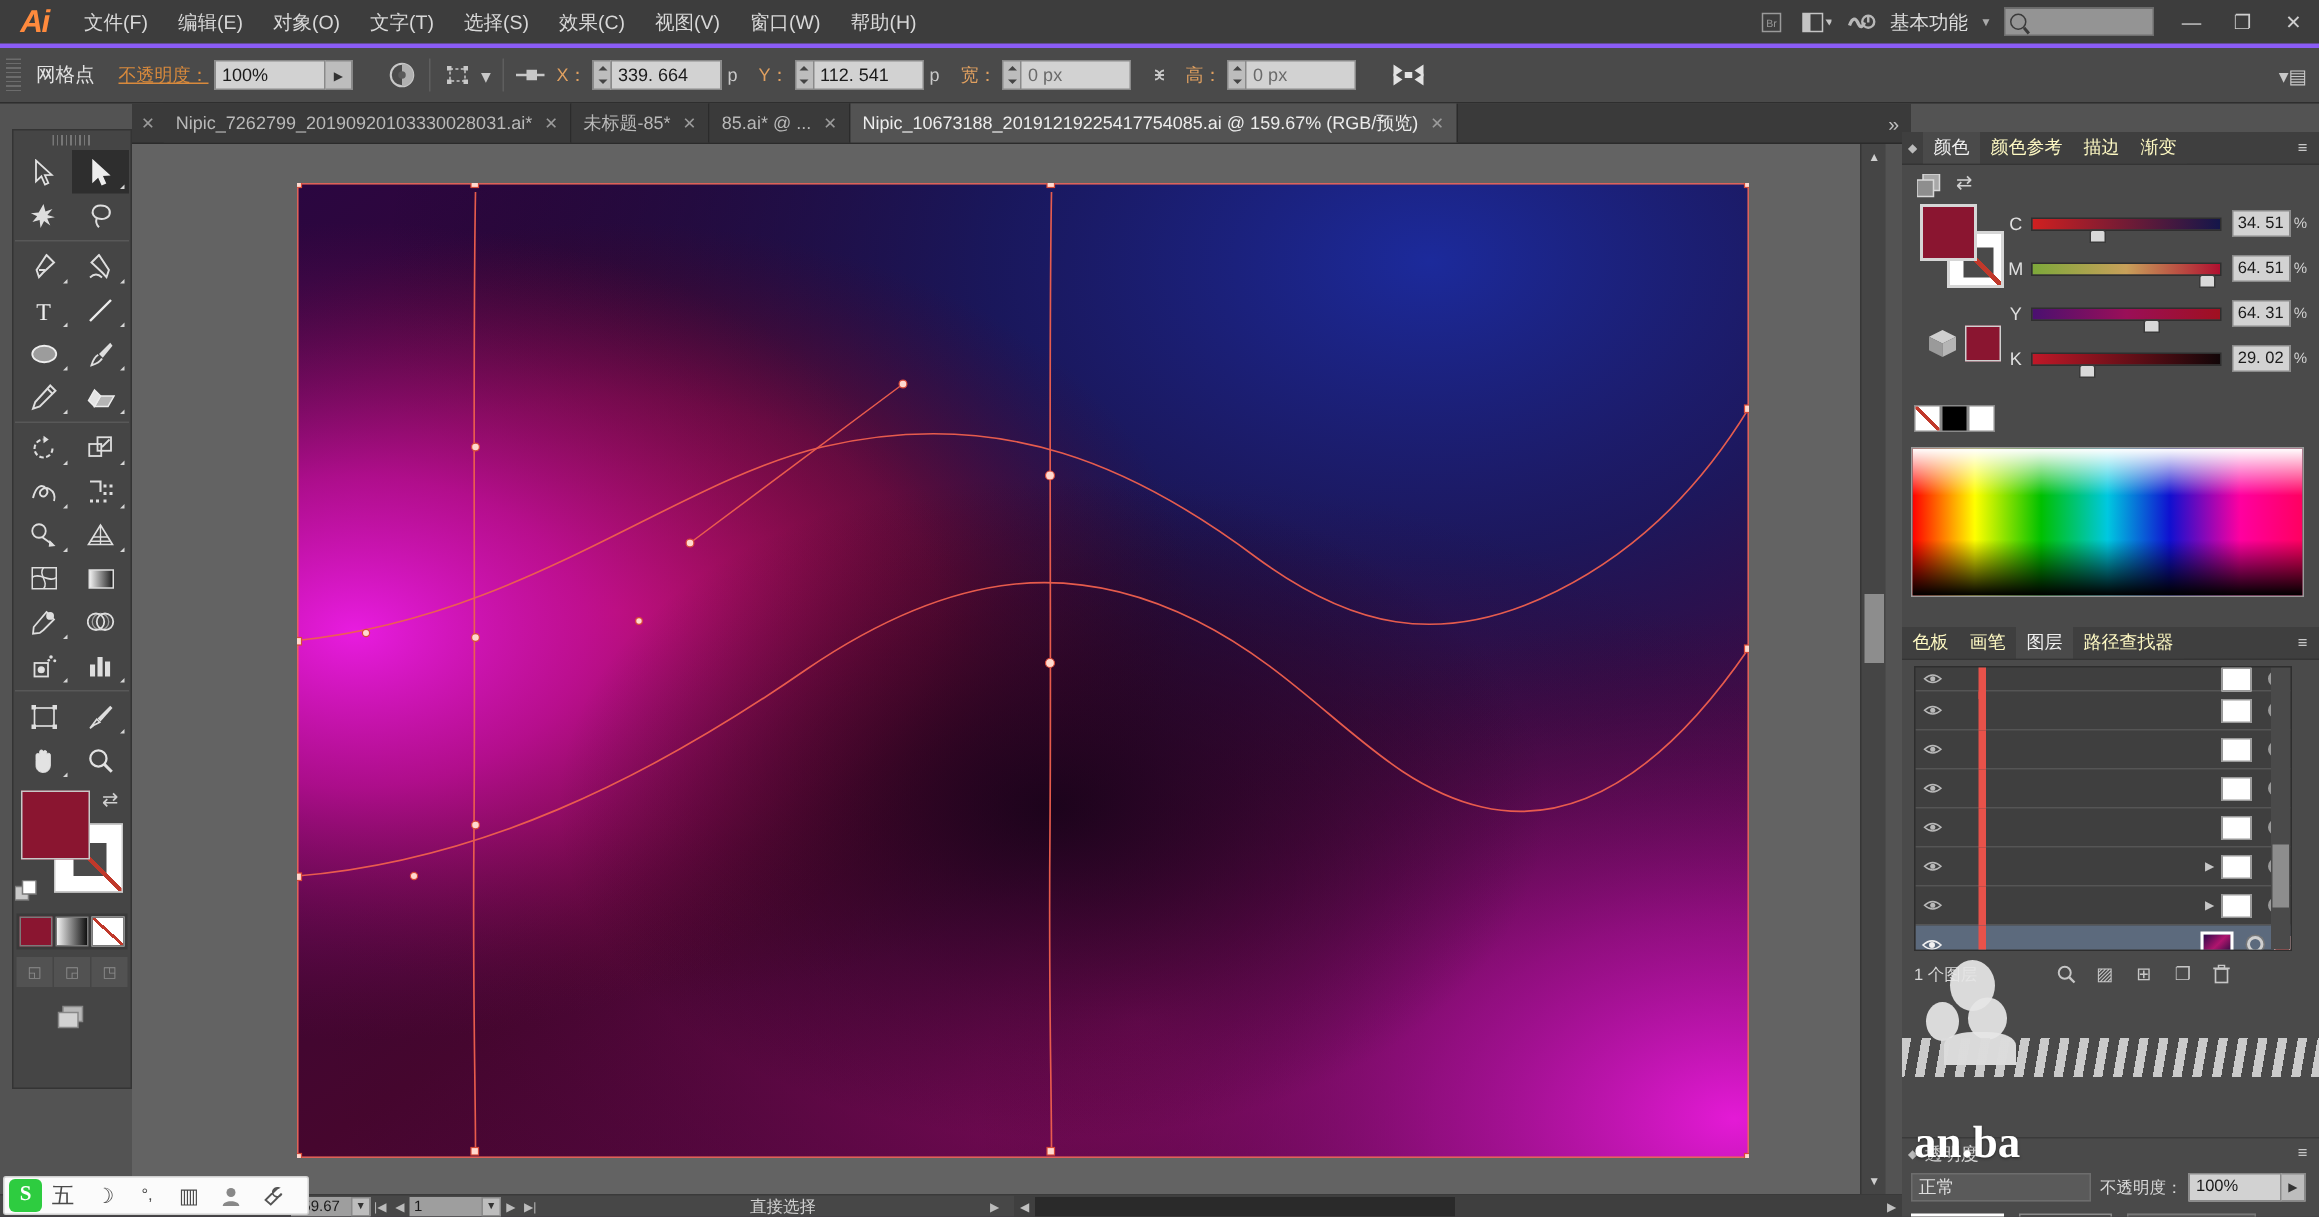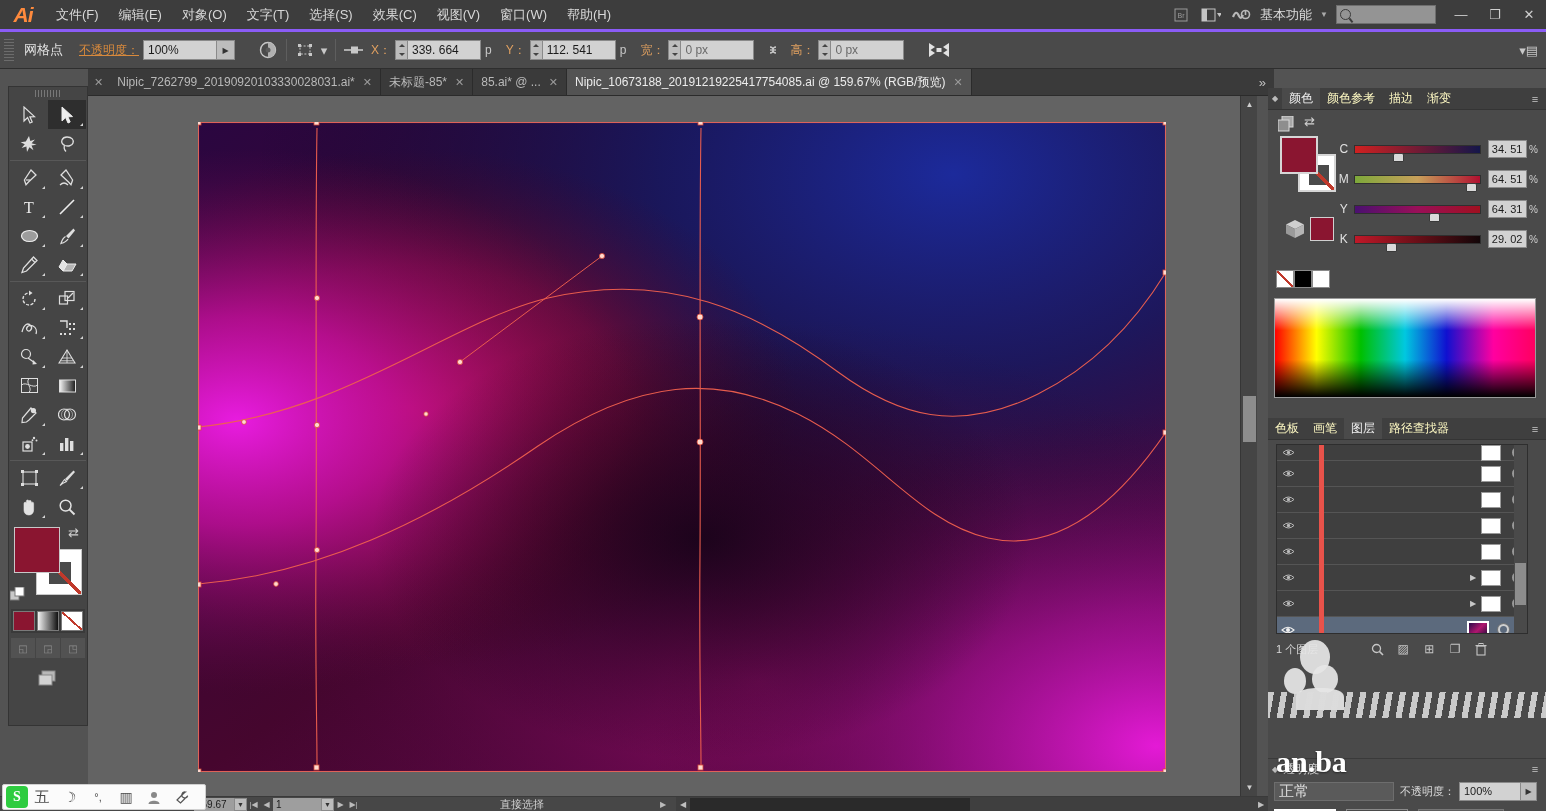--- a/index.html
+++ b/index.html
@@ -199,21 +199,21 @@
   .lf-icon { width:26px; height:22px; display:flex; align-items:center; justify-content:center;
     color:#c6c6c6; font-size:12px; }
 
   
   #trans-panel { position:absolute; left:0; top:670px; width:278px; height:141px;
     background:#4a4a4a; border-top:1px solid #3a3a3a; }
   #tp-head { display:flex; align-items:center; height:20px; padding-left:4px; }
   #tp-title { font-size:12px; color:#d8d8d8; }
   #tp-row1 { display:flex; align-items:center; height:24px; padding:0 6px; }
   #blend-sel { width:120px; height:19px; background:#5a5a5a; border:1px solid #6d6d6d;
-    color:#ddd; font-size:15px; display:flex; align-items:center; padding-left:4px;}
+    color:#ddd; font-size:12px; display:flex; align-items:center; padding-left:4px;}
   #tp-oplabel { font-size:11px; color:#d8d8d8; margin-left:6px; }
   #tp-opval { width:62px; height:19px; background:#d2d2d2; border:1px solid #8a8a8a;
     color:#1b1b1b; font-size:11px; display:flex; align-items:center; padding-left:4px;
     margin-left:4px;}
   #tp-oparrow { width:16px; height:19px; background:#bdbdbd; border:1px solid #8a8a8a;
     border-left:none; display:flex; align-items:center; justify-content:center;
     font-size:8px; color:#333;}
   #tp-body { display:flex; padding:6px; gap:10px; }
   #tp-thumb { width:62px; height:62px; background:linear-gradient(140deg,#2a0a4a 0%,#7a0f52 40%,
     #c215a0 70%,#1b0b3c 100%); border:3px solid #fff; }

